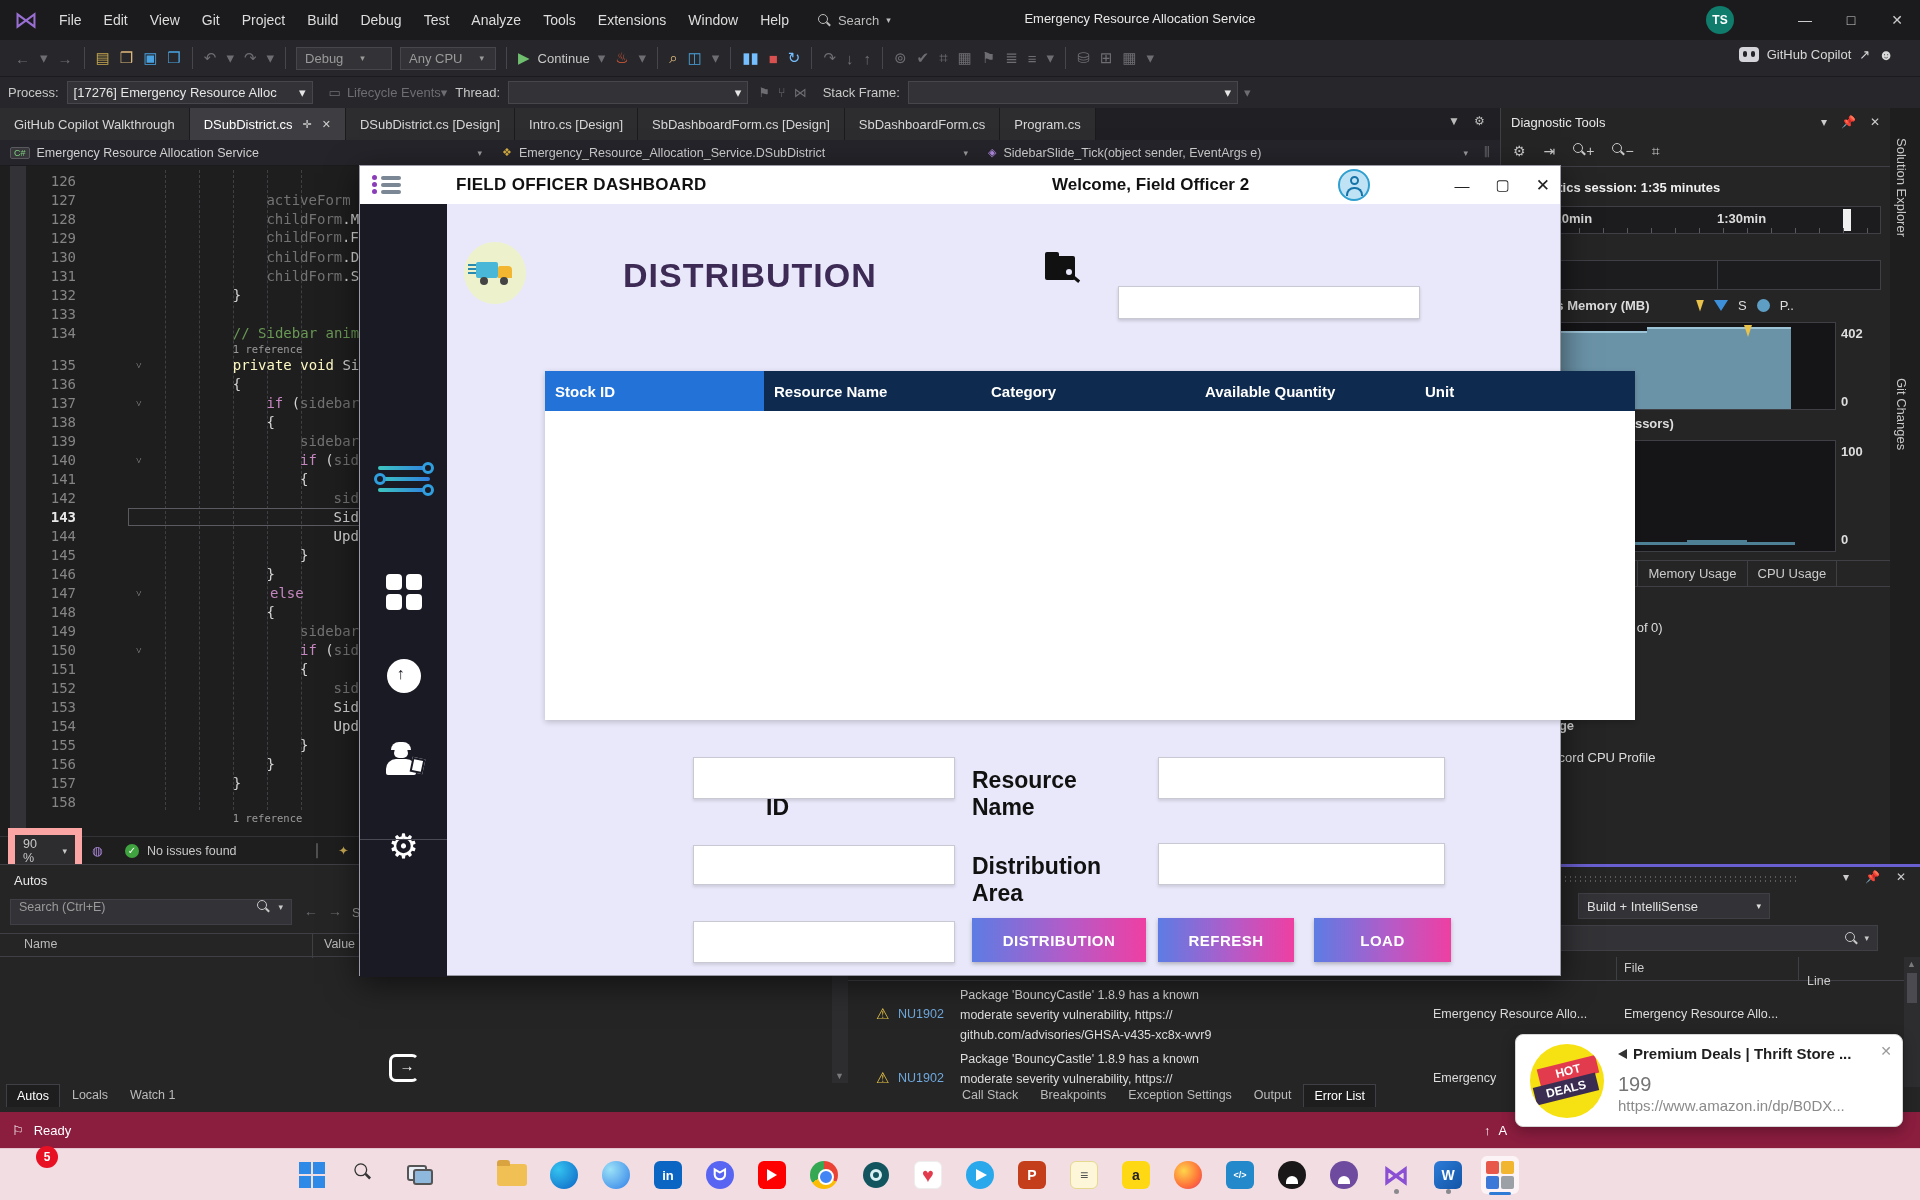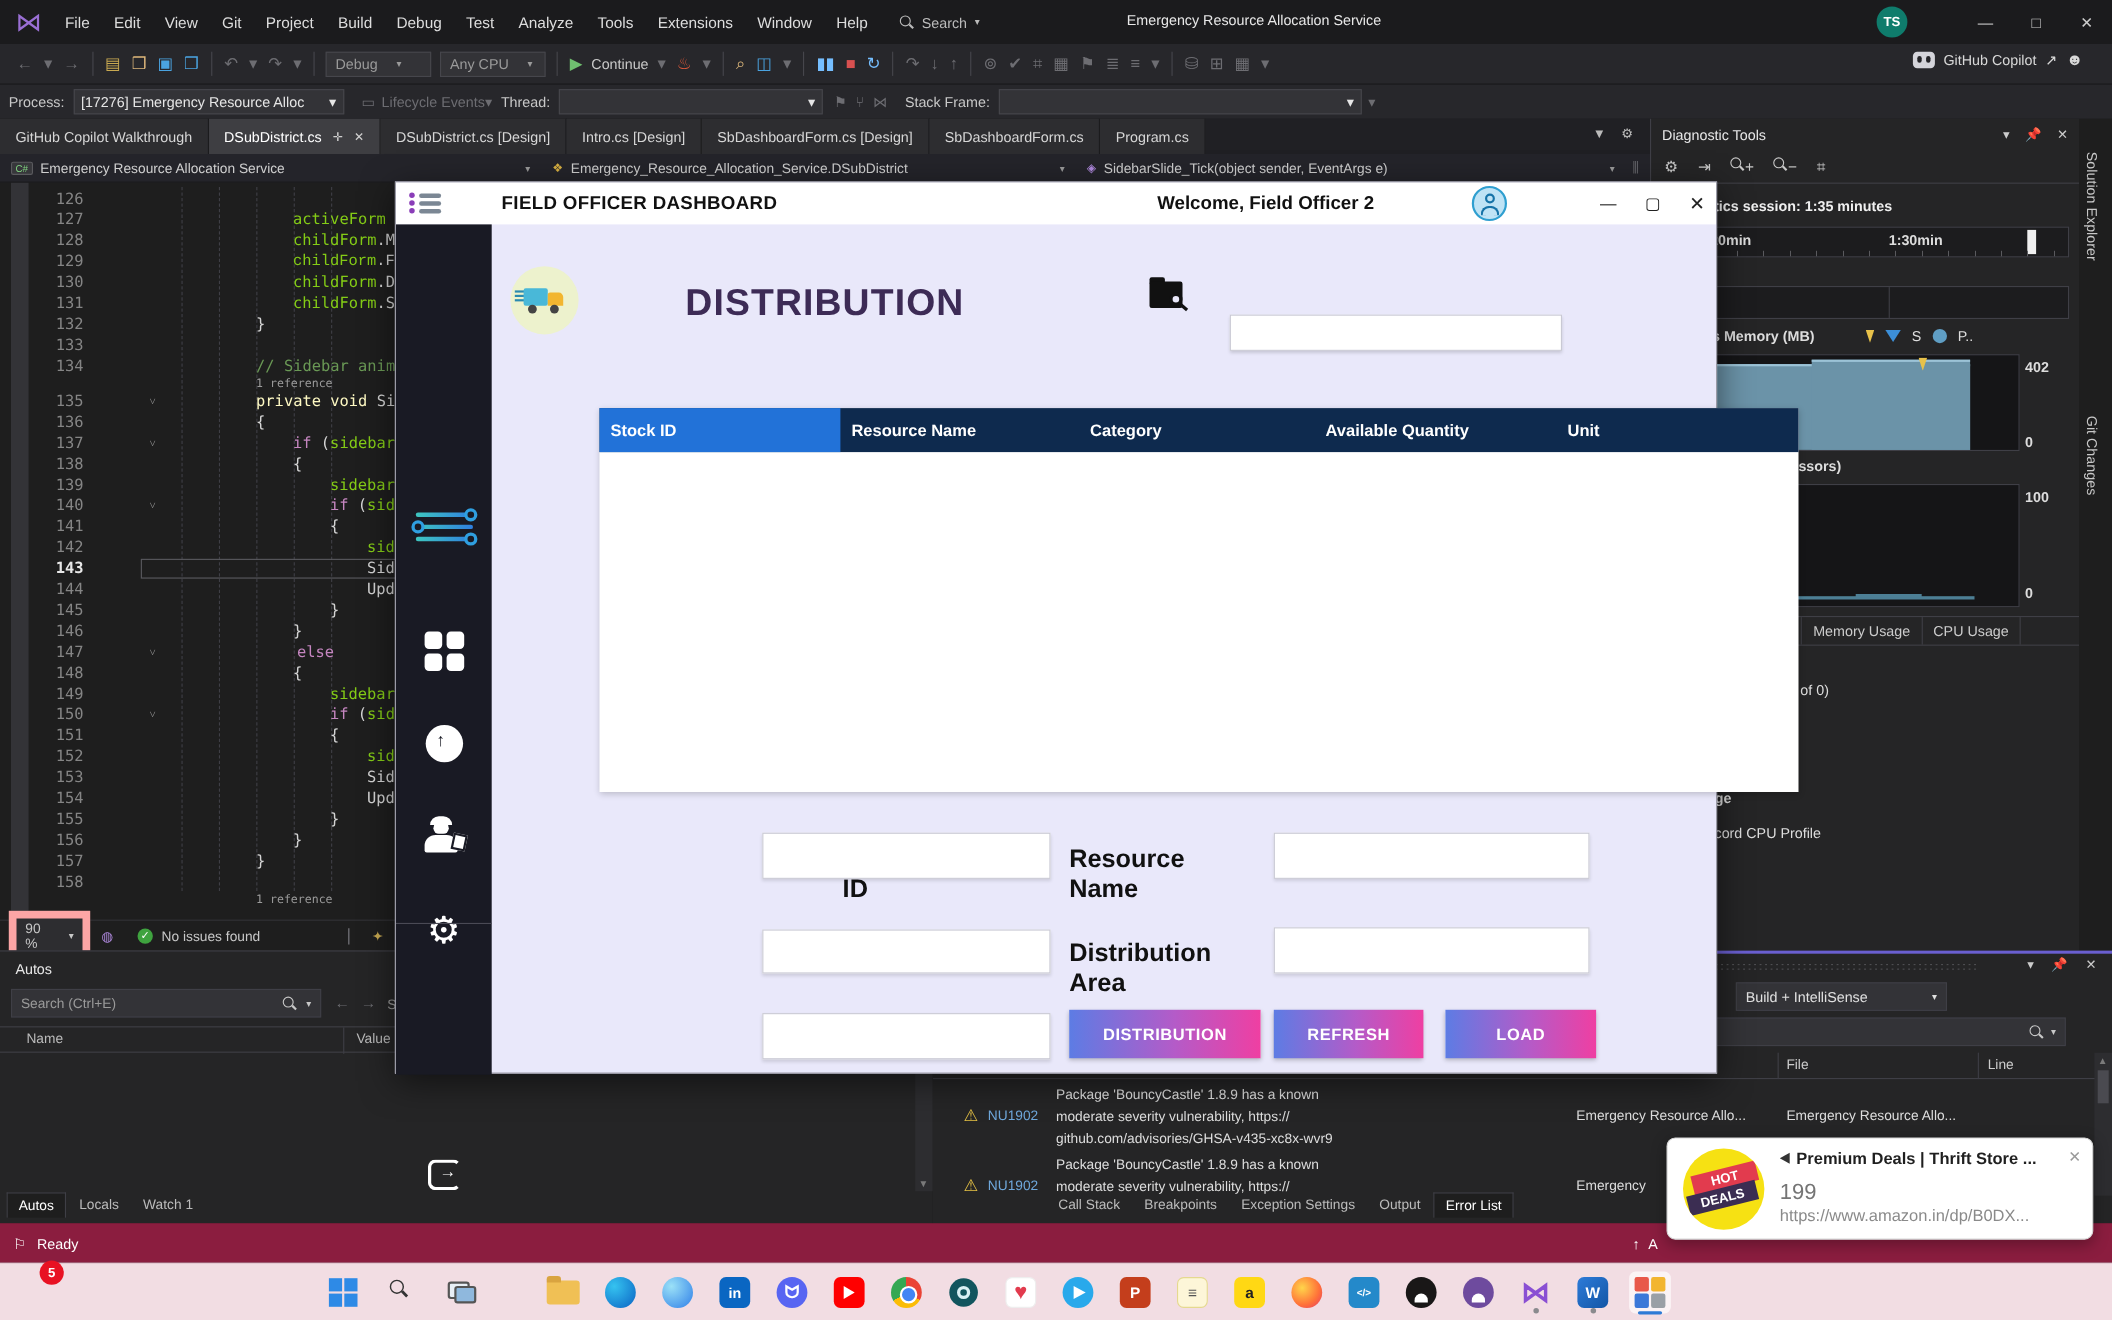--- a/index.html
+++ b/index.html
@@ -59,33 +59,33 @@
   .gutterstrip { position:absolute; left:10px; top:0; width:16px; height:670px; background:#333337; }
   .guides { position:absolute; top:4px; height:640px; width:0; border-left:1px dashed #3f3f46; }
   .codeline { position:relative; height:19px; line-height:19px; font-family:"DejaVu Sans Mono", monospace;
     font-size:14px; white-space:pre; color:#d4d4d4; }
   .codeline .ln { position:absolute; left:0; top:0; width:92px; text-align:right; padding-right:16px; color:#858585; }
   .codeline.cur .ln { color:#e8e8e8; font-weight:bold; }
   .codeline .fold { position:absolute; left:136px; top:0; color:#9a9a9a; font-size:10px; }
   .codeline .code { position:absolute; left:132px; top:0; }
   .codeline.cur .curbox { position:absolute; left:128px; right:8px; top:0; height:18px; border:1px solid #5a5a60; }
   .refline { height:13px; line-height:13px; font-family:"DejaVu Sans Mono", monospace; font-size:10.5px; color:#9b9b9b; }
-  .tk-k { color:#fef9c3; } .tk-c { color:#c586c0; } .tk-v { color:#84cc16; } .tk-m { color:#6a9955; } .tk-d { color:#d4d4d4; }
+  .tk-k { color:#fef9c3; } .tk-c { color:#c586c0; } .tk-v { color:#737373; } .tk-m { color:#6a9955; } .tk-d { color:#d4d4d4; }
 
   .editorstatus { position:absolute; left:0; top:836px; width:1500px; height:28px; background:#1e1e1e;
     border-top:1px solid #333337; display:flex; align-items:center; color:#c8c8c8; font-size:12.5px; }
   .zoombox { background:#2d2d30; border:7px solid #fca5a5; padding:2px 8px; margin-left:8px; display:flex; gap:16px; align-items:center; width:74px; }
   .okball { width:14px; height:14px; border-radius:50%; background:#3fa33f; color:#fff; font-size:10px;
     display:flex; align-items:center; justify-content:center; margin:0 8px 0 22px; }
 
   
   .autos { position:absolute; left:0; top:864px; width:848px; height:248px; background:#252526; border-top:1px solid #3f3f46; color:#ccc; }
   .autos .title { font-size:13px; padding:8px 0 0 14px; color:#e8e8e8; }
   .searchbox { position:absolute; left:10px; top:34px; width:282px; height:26px; background:#333337;
-    border:1px solid #3f3f46; color:#9a9a9a; font-size:12.5px; display:flex; align-items:center; padding:0 8px; }
+    border:1px solid #3f3f46; color:#9a9a9a; font-size:12.5px; display:flex; align-items:flex-start; padding:0 8px; }
   .searchbox .right { margin-left:auto; display:flex; gap:8px; align-items:center; color:#c8c8c8; }
   .autos .navarrows { position:absolute; left:304px; top:38px; color:#6d6d72; font-size:14px; letter-spacing:10px; }
   .autos .cols { position:absolute; left:0; top:68px; width:848px; height:24px; border-top:1px solid #3f3f46;
     border-bottom:1px solid #3f3f46; font-size:12.5px; color:#bbb; }
   .autos .cols .c1 { position:absolute; left:24px; top:3px; } .autos .cols .c2 { position:absolute; left:324px; top:3px; }
   .autos .cols .dv { position:absolute; left:312px; top:0; width:1px; height:24px; background:#3f3f46; }
   .vscroll { position:absolute; right:0; top:68px; width:16px; height:150px; background:#2d2d30; }
   .vscroll .dn { position:absolute; bottom:2px; left:3px; color:#7a7a7a; font-size:9px; }
 
   .paneltabs { position:absolute; display:flex; font-size:12.5px; color:#bbb; }
@@ -95,21 +95,21 @@
   .errorlist { position:absolute; left:848px; top:864px; width:1072px; height:248px; background:#252526;
     border-top:3px solid #6a5fd0; color:#ccc; overflow:hidden; }
   .errorlist .drag { position:absolute; left:10px; top:8px; width:940px; height:8px;
     background-image:radial-gradient(#5a5a5e 1px, transparent 1px); background-size:5px 4px; }
   .errorlist .hdrctl { position:absolute; right:14px; top:3px; display:flex; gap:16px; color:#ccc; font-size:12px; }
   .buildbox { position:absolute; left:730px; top:26px; width:192px; height:26px; background:#333337; border:1px solid #3f3f46;
     color:#e0e0e0; font-size:13px; display:flex; align-items:center; justify-content:space-between; padding:0 8px; }
   .errsearch { position:absolute; left:400px; top:58px; width:630px; height:26px; background:#333337; border:1px solid #3f3f46;
     display:flex; align-items:center; justify-content:flex-end; padding:0 8px; gap:6px; color:#c8c8c8; }
   .errcols { position:absolute; left:0; top:90px; width:1072px; height:24px; border-bottom:1px solid #3f3f46; font-size:12.5px; color:#ccc; }
-  .errcols .file { position:absolute; left:776px; top:4px; } .errcols .line { position:absolute; left:959px; top:4px; }
+  .errcols .file { position:absolute; left:776px; top:4px; } .errcols .line { position:absolute; left:959px; top:17px; }
   .errcols .dv { position:absolute; top:0; width:1px; height:24px; background:#3f3f46; }
   .errrows { position:absolute; left:0; top:116px; width:1050px; height:105px; overflow:hidden; }
   .errrow { position:relative; height:64px; font-size:12.5px; color:#ddd; }
   .errrow .wic { position:absolute; left:28px; top:22px; color:#e6c244; font-size:15px; }
   .errrow .code { position:absolute; left:50px; top:24px; color:#6fa8dc; }
   .errrow .desc { position:absolute; left:112px; top:2px; line-height:20px; }
   .errrow .proj { position:absolute; left:585px; top:24px; } .errrow .file { position:absolute; left:776px; top:24px; }
   .errscroll { position:absolute; right:0; top:90px; width:16px; height:130px; background:#2d2d30; }
   .errscroll .up { position:absolute; top:2px; left:3px; color:#7a7a7a; font-size:9px; }
   .errscroll .thumb { position:absolute; top:16px; left:3px; width:10px; height:30px; background:#4a4a50; }

